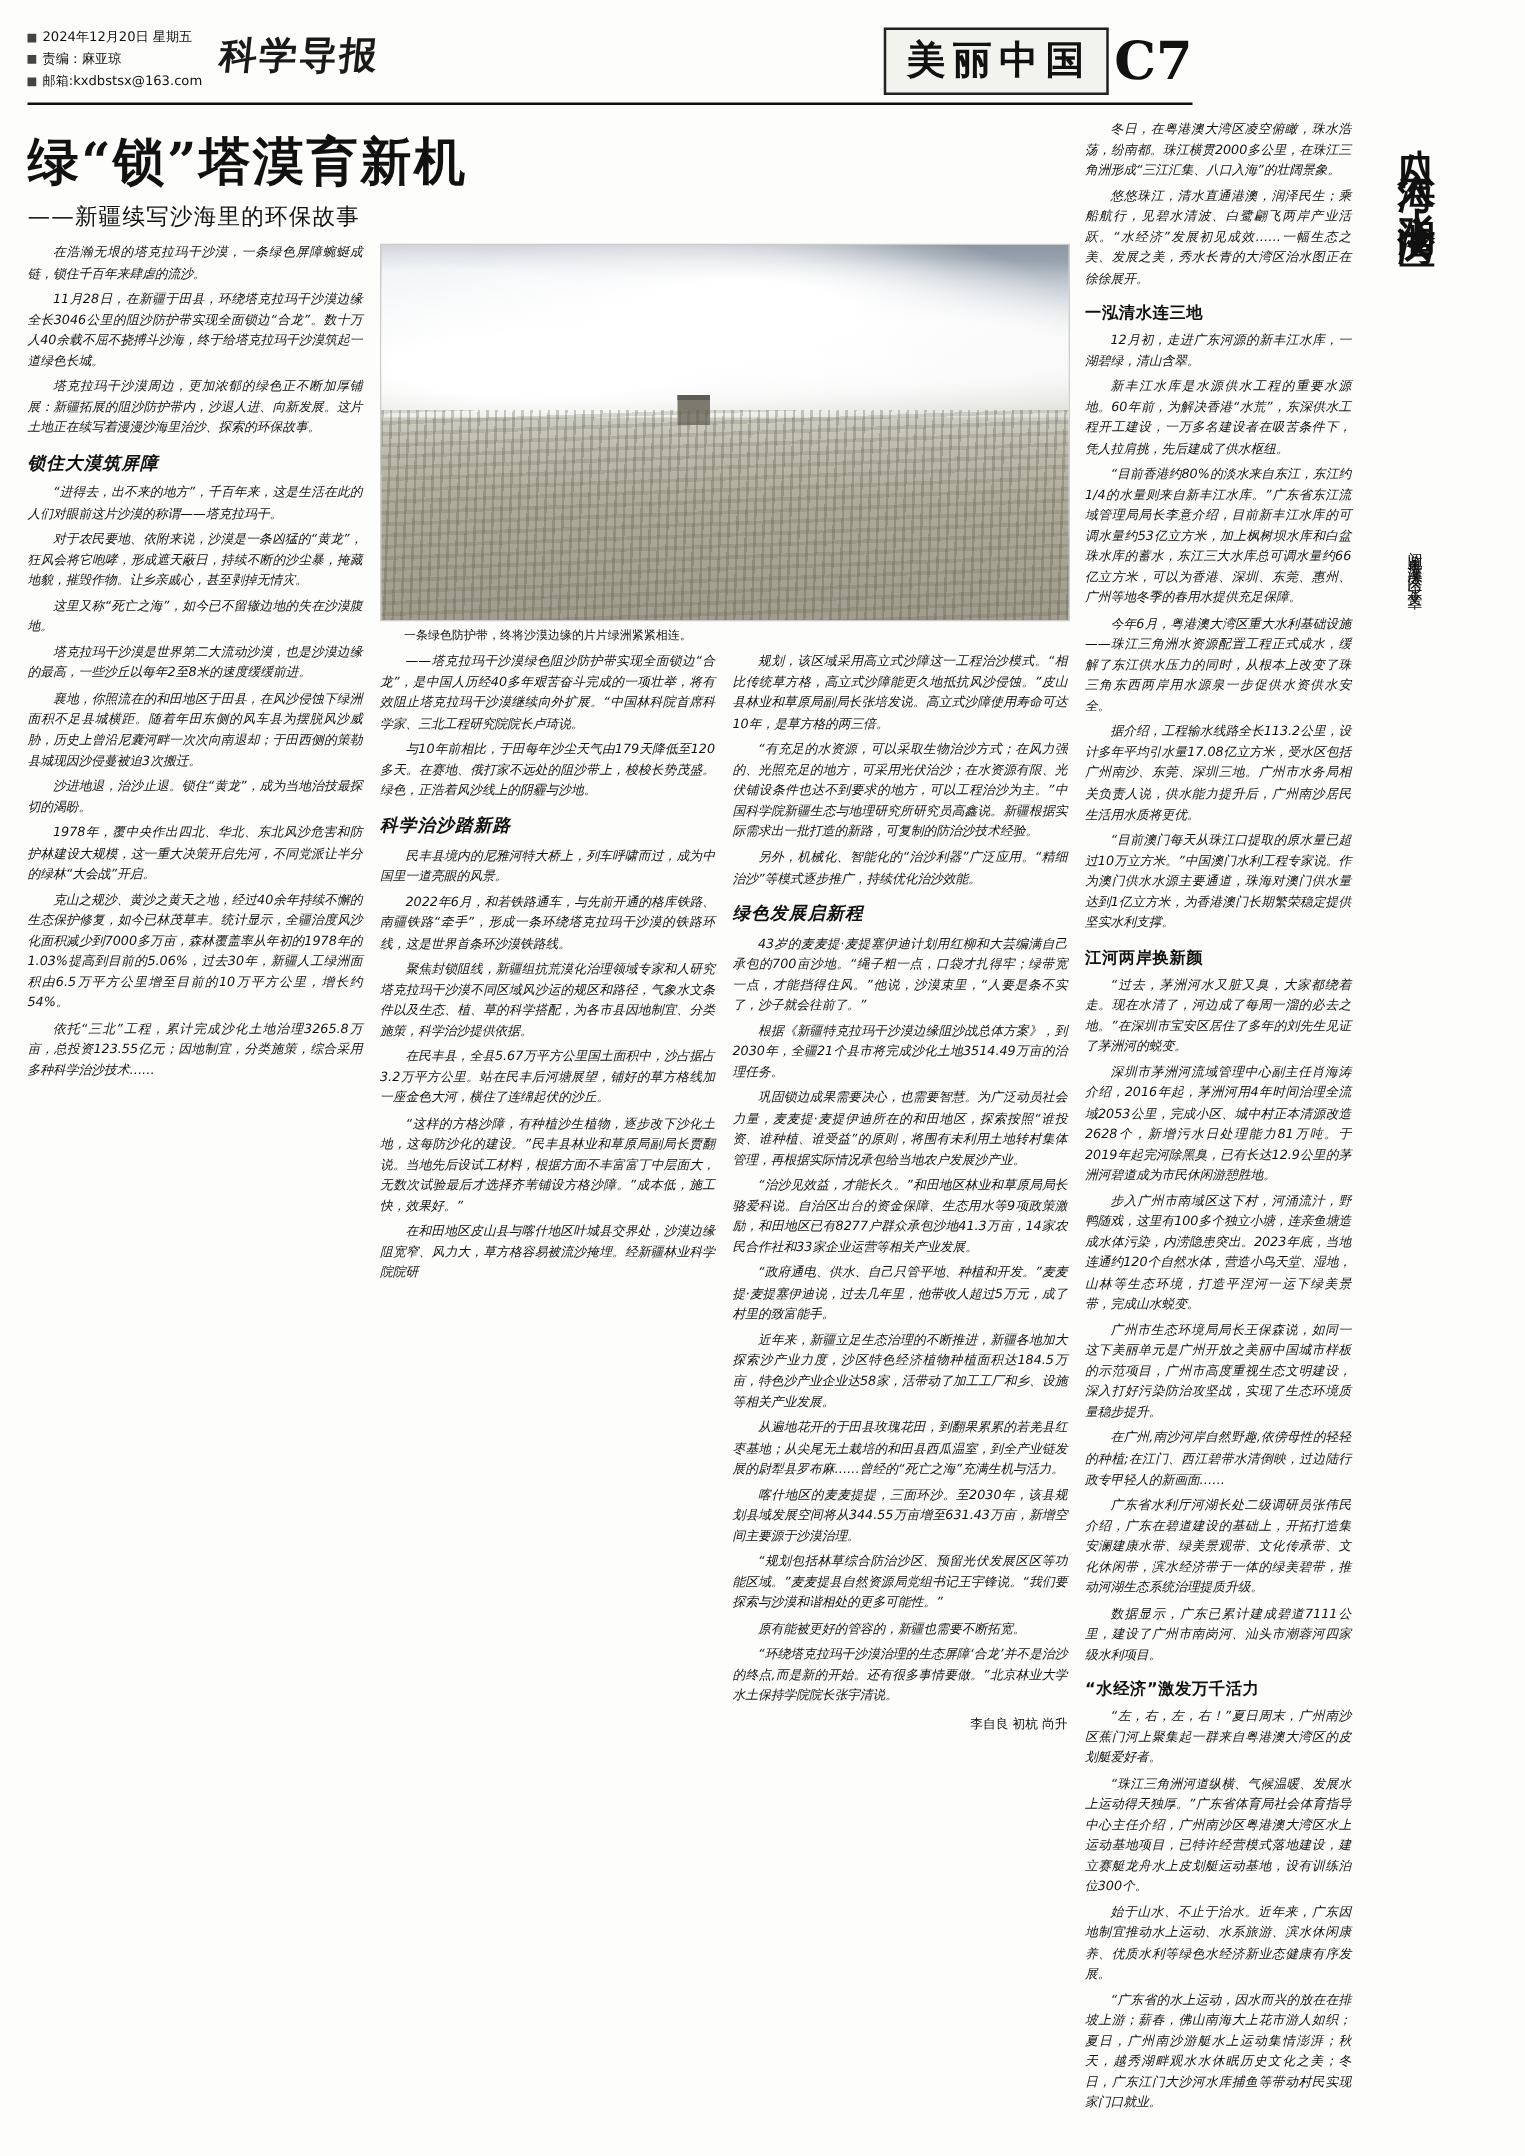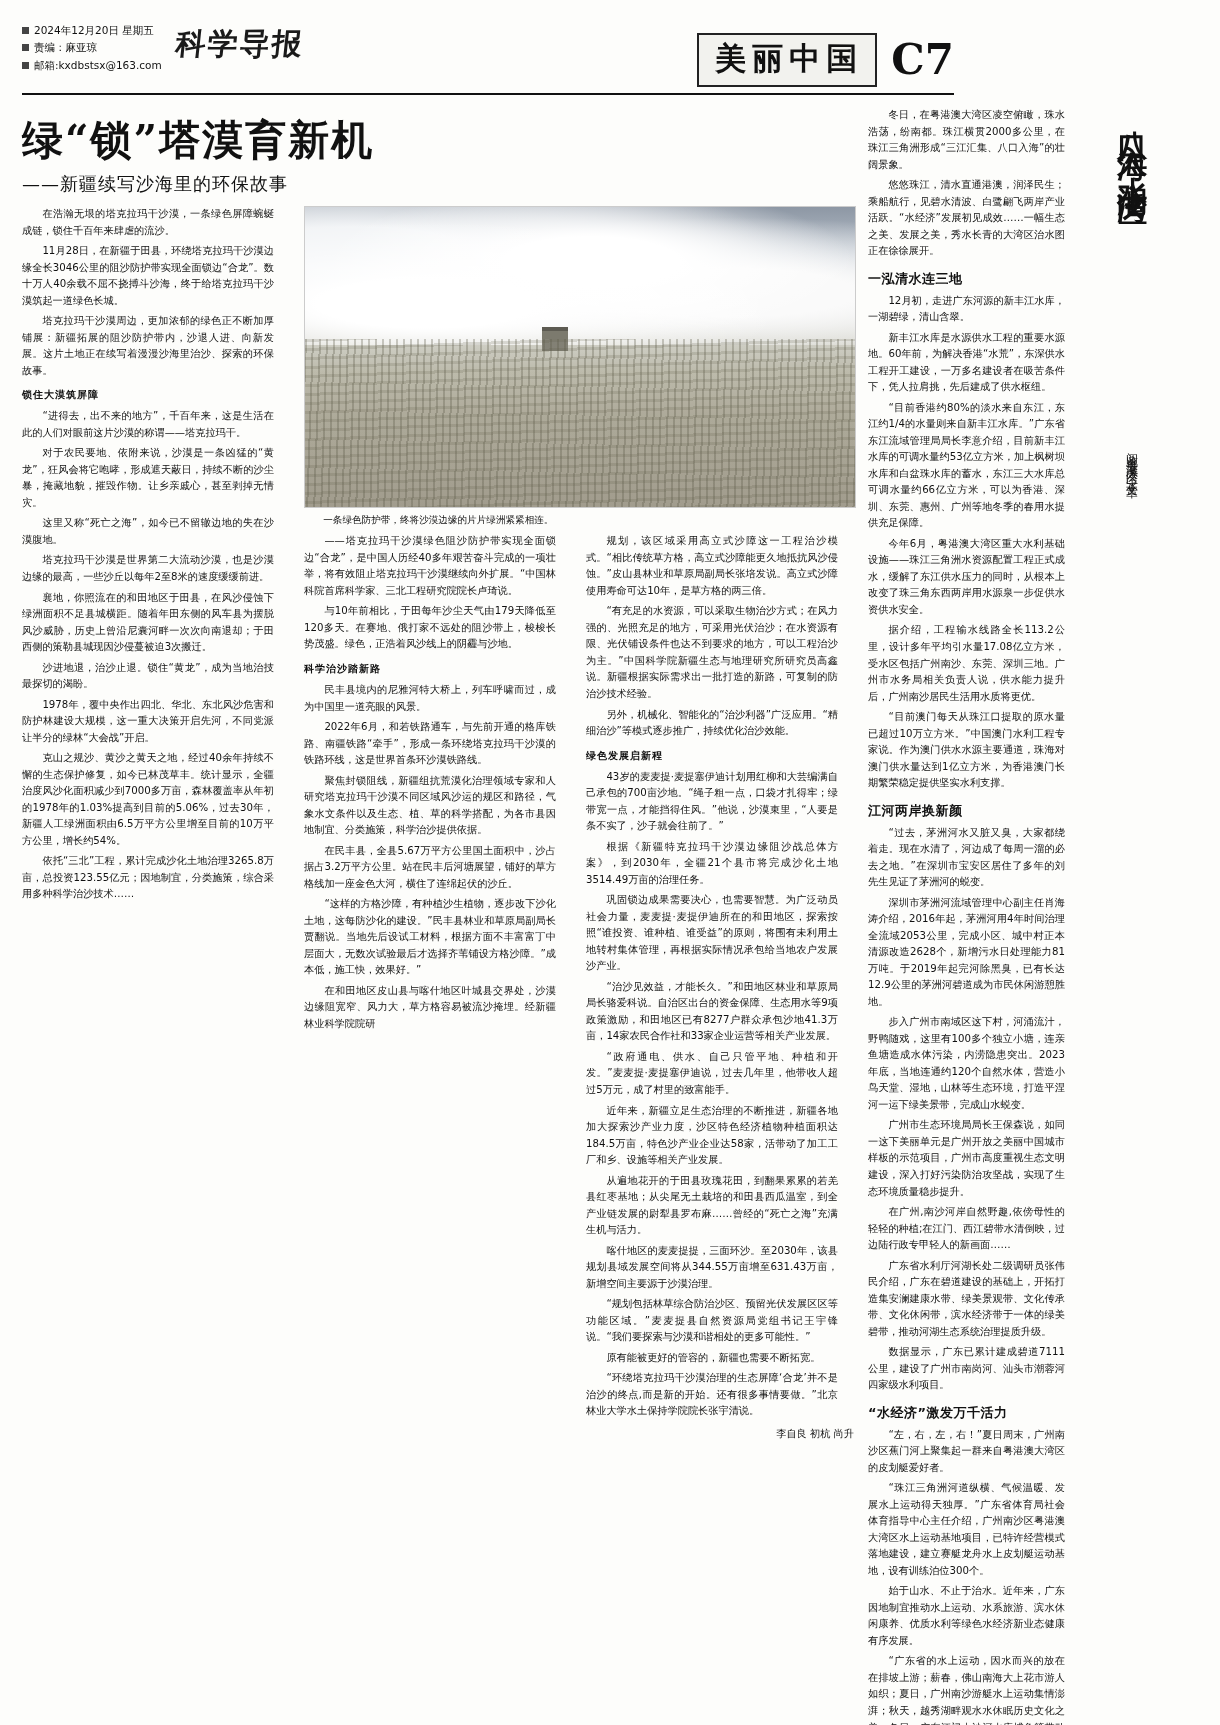--- a/index.html
+++ b/index.html
@@ -17,41 +17,41 @@
   .mh-left{display:flex;align-items:flex-start;gap:14px;}
   .mh-meta{font-size:10.5px;line-height:1.65;padding-top:4px;}
   .mh-meta div{display:flex;align-items:center;gap:5px;white-space:nowrap;}
   .sq{display:inline-block;width:7px;height:7px;background:#444;}
   .logo{
     font-family:"DejaVu Serif","Liberation Serif",serif;
     font-size:30px;font-weight:700;letter-spacing:2px;
     padding-top:6px;color:#1a1a1a;
     transform:skewX(-6deg);
   }
-  .mh-right{display:flex;align-items:center;gap:14px;padding-top:4px;margin-top:11px;}
+  .mh-right{display:flex;align-items:center;gap:4px;padding-top:4px;}
   .section-name{
     font-family:"DejaVu Serif","Liberation Serif",serif;
     font-size:31px;font-weight:700;letter-spacing:6px;
     border:2px solid #222;padding:3px 12px 5px 16px;background:#f2f2ee;
   }
   .page-no{font-family:"DejaVu Serif","Liberation Serif",serif;font-size:42px;font-weight:700;line-height:1;}
-  p{margin:0 16px 4px 0;text-align:justify;text-justify:inter-ideograph;}
+  p{margin:0 0 4px 0;text-align:justify;text-justify:inter-ideograph;font-style:italic;}
 
   
   .top-wrap{display:flex;gap:14px;margin-top:12px;}
   .top-left{width:845px;}
   .headline{
     font-family:"DejaVu Serif","Liberation Serif",serif;
     font-size:41px;font-weight:700;letter-spacing:2px;margin:6px 0 4px 0;
   }
   .subhead{font-size:18px;letter-spacing:1px;margin:2px 0 10px 0;}
   .cols3{display:flex;gap:14px;}
   .col{width:268px;font-size:10.2px;line-height:1.62;text-indent:2em;}
   .col p{text-indent:2em;}
-  .sub-sec{font-weight:700;font-size:10px;text-indent:0;margin:8px 0 5px 0;letter-spacing:1px;}
+  .sub-sec{font-weight:700;font-size:14px;text-indent:0;margin:8px 0 5px 0;letter-spacing:1px;font-style:italic;}
   .photo{width:100%;display:block;border:1px solid #ccc;}
   .caption{font-size:9.6px;text-indent:2em;line-height:1.6;margin-top:4px;}
   .byline{text-align:right;font-size:10.2px;margin-top:6px;text-indent:0;}
 
   
   .ph1{height:300px;background:
     linear-gradient(180deg,#8d97a4 0%,#b9c2cc 16%,#e8eaec 30%,#cfcfc6 44%,#b9b7a7 55%,#a9a594 70%,#9c9787 100%);
     position:relative;overflow:hidden;}
   .ph1:before{content:"";position:absolute;left:0;right:0;top:0;height:46%;
     background:radial-gradient(ellipse at 22% 70%,#fff 0 18%,transparent 60%),

